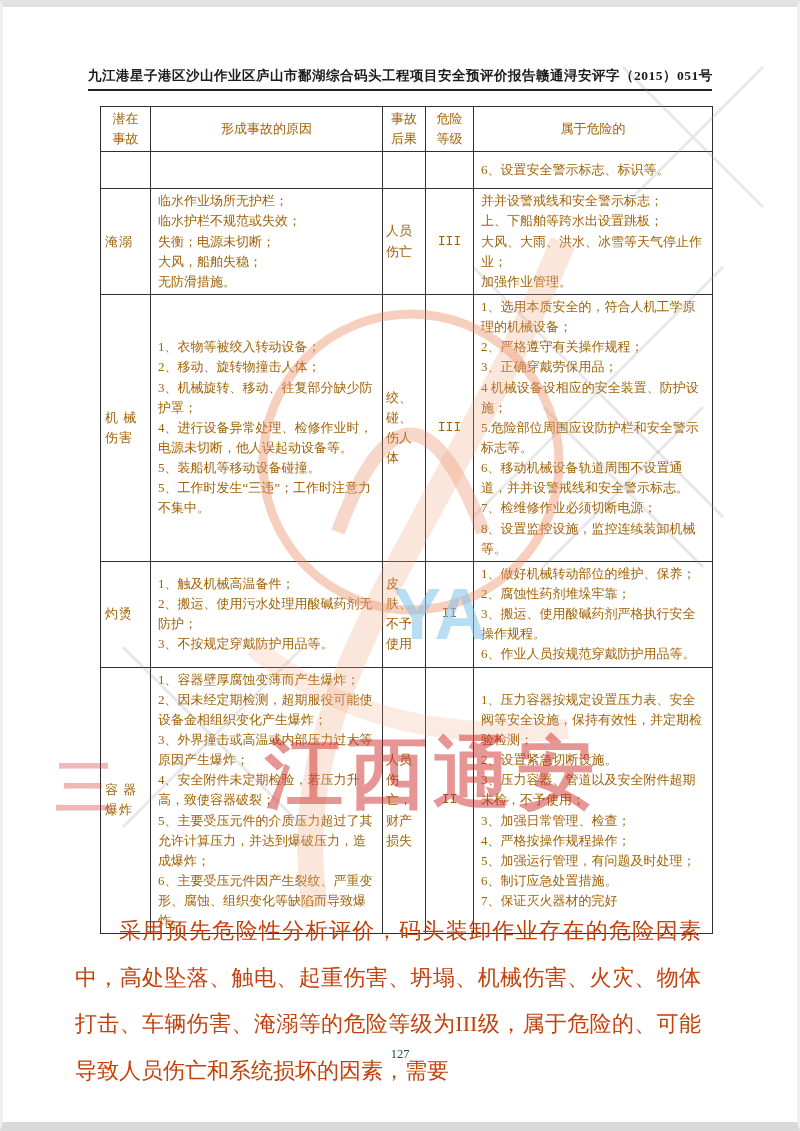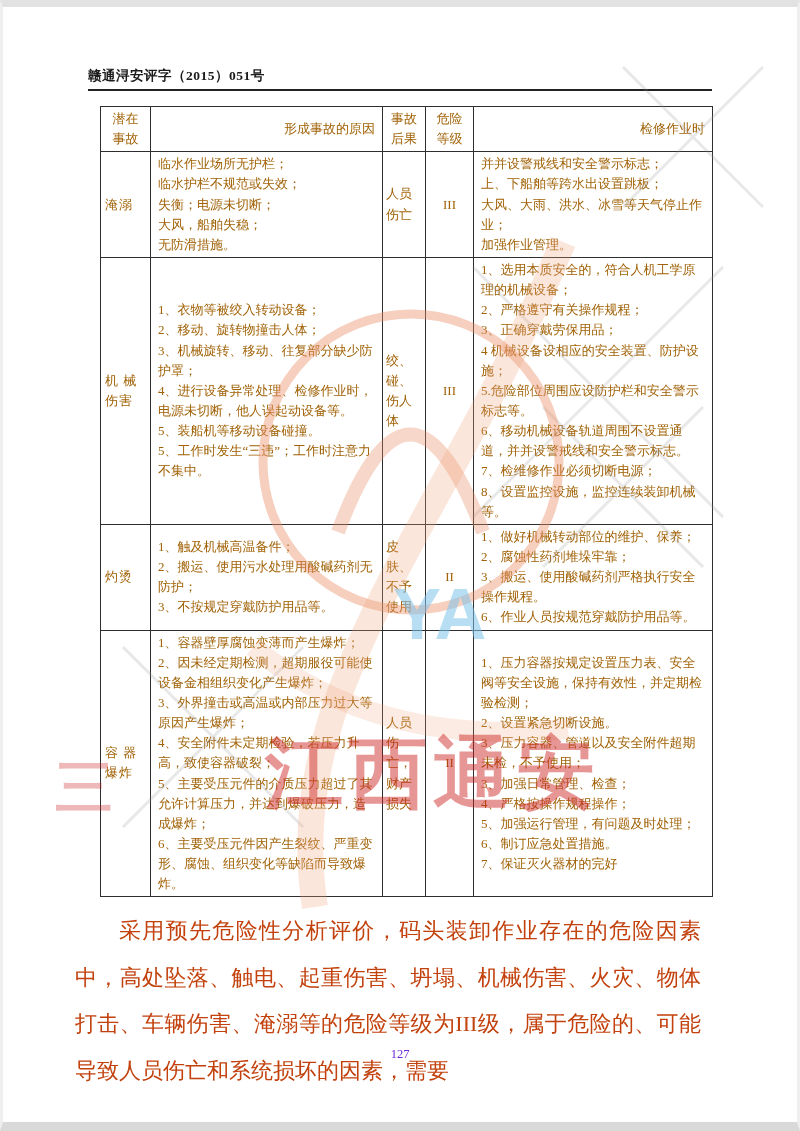--- a/index.html
+++ b/index.html
@@ -26,46 +26,47 @@
     white-space:nowrap;
   }
   
   .tbl-wrap{position:absolute;left:97px;top:92px;}
   table{border-collapse:collapse;table-layout:fixed;width:612px;
     font-size:13px;line-height:1.55;color:#a16207;margin-top:7px;}
   td,th{border:1.5px solid #2e2e2e;padding:2px 7px;vertical-align:middle;
     white-space:pre-line;word-break:break-all;font-weight:normal;text-align:left;}
   .c-center{text-align:center;padding:2px 2px;}
   .c-hazard{text-align:left;letter-spacing:1px;padding:2px 4px;}
-  .c-level{text-align:center;font-family:Liberation Serif, serif;}
+  .c-level{text-align:center;font-family:Liberation Mono, monospace;}
   .c-conseq{text-align:left;padding:2px 3px;}
-  tr.h-row th{text-align:right;}
+  tr.h-row th{text-align:center;}
   tr.h-row .c-center{text-align:center;}
   
   .body-paragraph{
     position:absolute;left:72px;top:901px;width:626px;
     font-size:22px;line-height:2.12;text-align:justify;text-indent:2em;
     color:#c2410c;
   }
   .page-number{
     position:absolute;left:0;top:1040px;width:100%;
-    text-align:center;font-size:12.5px;color:#6d28d9;
+    text-align:center;font-size:12.5px;color:#14532d;
   }
   
   .wm{position:absolute;left:0;top:0;pointer-events:none;z-index:5;}
   .content{position:relative;z-index:1;}
 </style>
 </head>
 <body>
 
 <div class="page">
 
   <div class="content">
 
     <div class="doc-header">
+      <span>九江港星子港区沙山作业区庐山市鄱湖综合码头工程项目安全预评价报告</span>
       <span>赣通浔安评字（2015）051号</span>
     </div>
 
     <div class="tbl-wrap">
       <table>
         <colgroup>
           <col style="width:50px">
             <col style="width:232px">
             <col style="width:43px">
           <col style="width:48px">
@@ -73,21 +74,28 @@
         </colgroup>
         <tbody>
             <tr class="h-row" style="height:43px">
           <th class="c-center">潜在
 事故</th>
           <th>形成事故的原因</th>
           <th class="c-center">事故
 后果</th>
           <th class="c-center">危险
 等级</th>
-          <th>检修作业时</th>
+          <th>属于危险的</th>
+        </tr>
+        <tr style="height:37px">
+          <td class="c-hazard"></td>
+          <td></td>
+          <td class="c-conseq"></td>
+          <td class="c-level"></td>
+          <td>6、设置安全警示标志、标识等。</td>
         </tr>
         <tr style="height:101px">
           <td class="c-hazard">淹溺</td>
           <td style="vertical-align:top">临水作业场所无护栏；
 临水护栏不规范或失效；
 失衡；电源未切断；
 大风，船舶失稳；
 无防滑措施。</td>
           <td class="c-conseq">人员伤亡</td>
           <td class="c-level">III</td>

